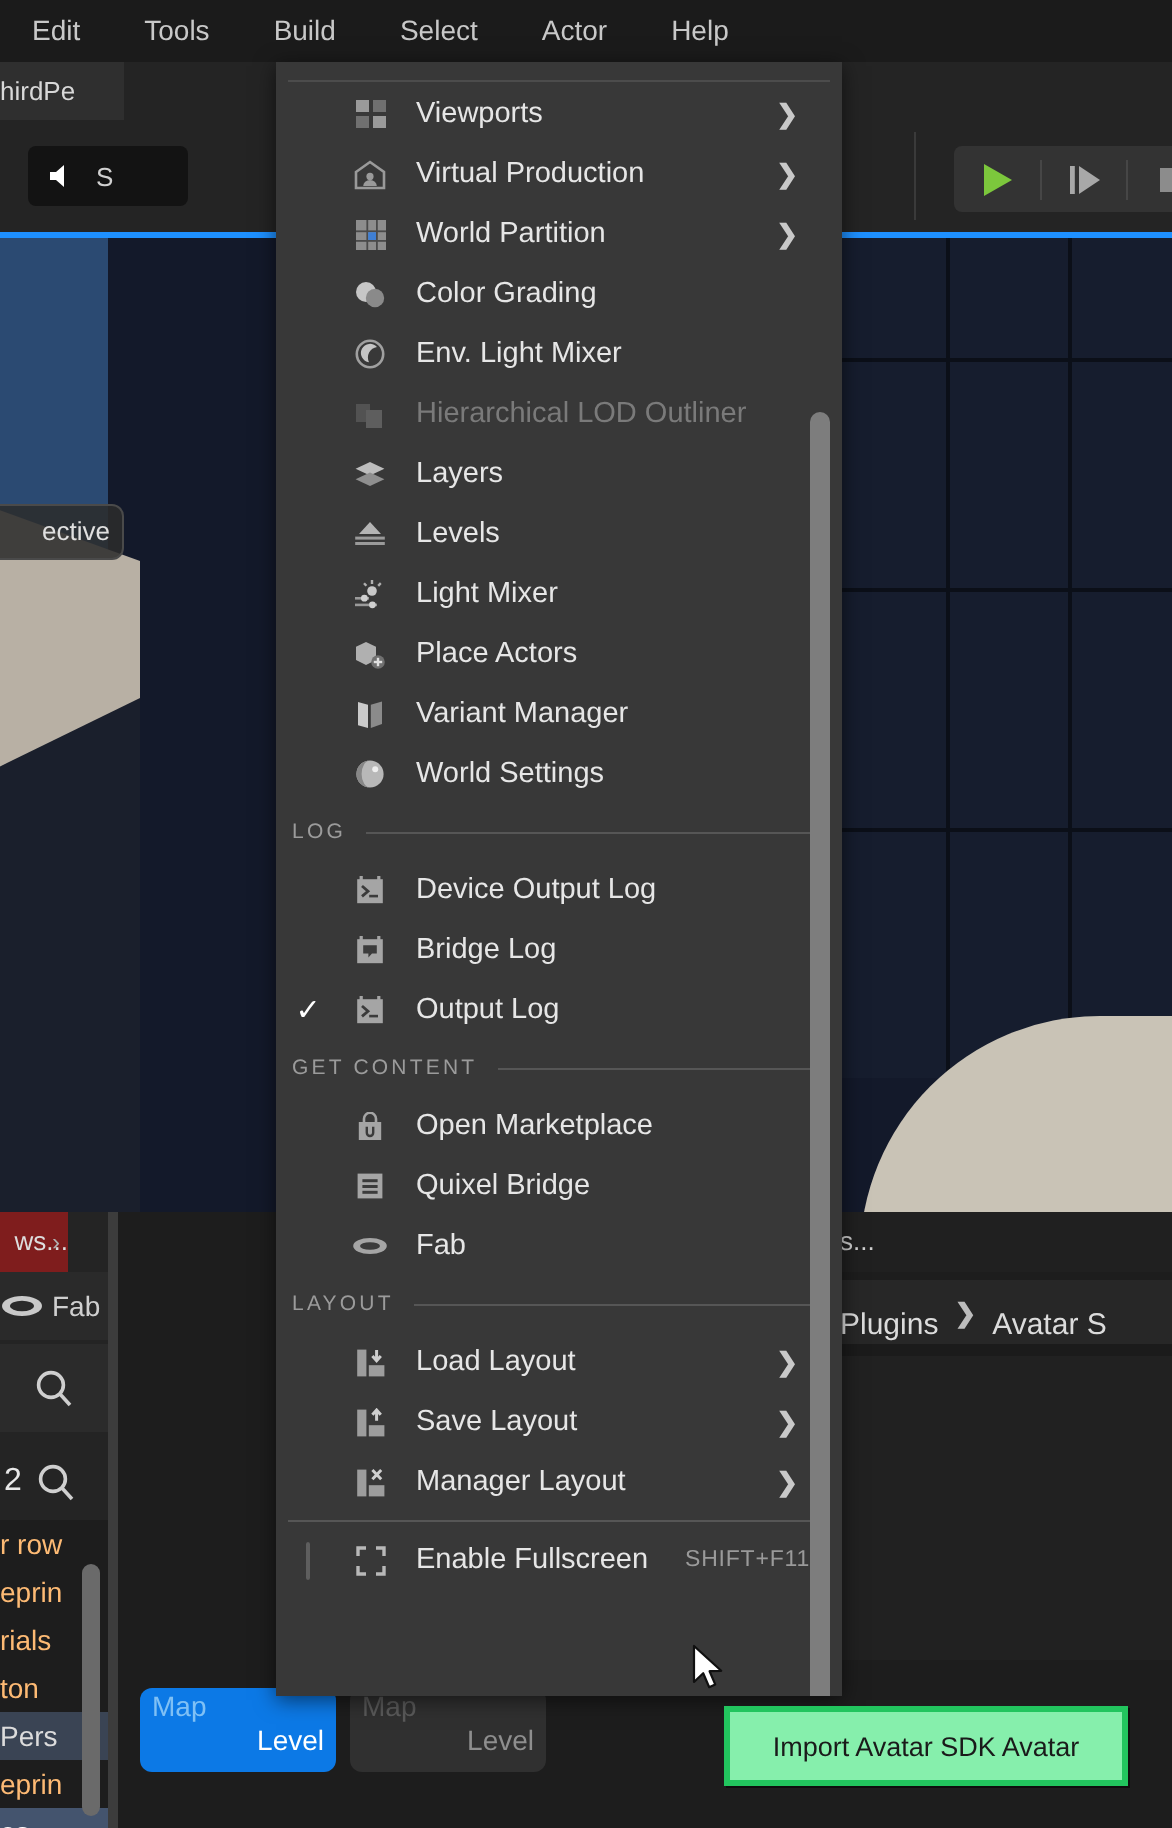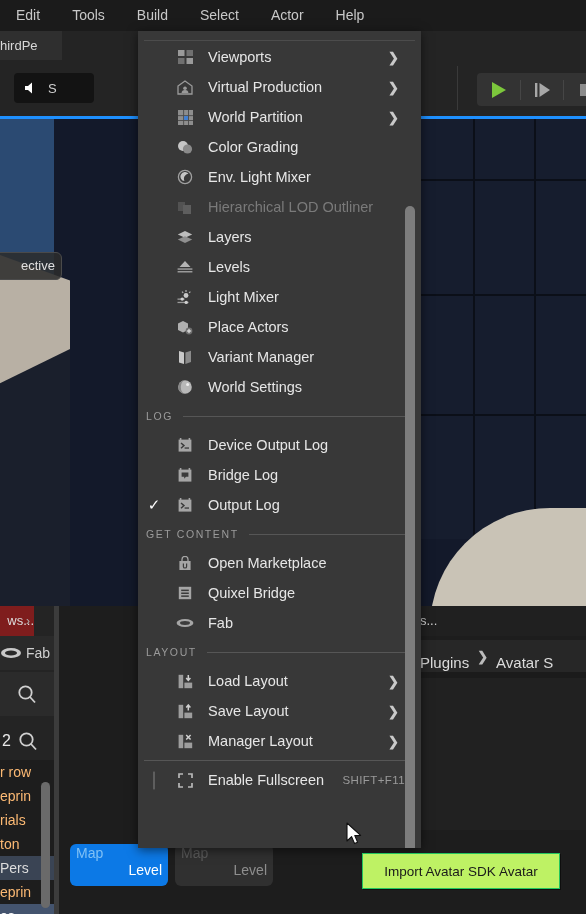--- a/index.html
+++ b/index.html
@@ -288,22 +288,22 @@
     background: #7d7d7d; border-radius: 5px;
   }
 
   
   .ico { display: block; }
 
   
   #tooltip {
     position: absolute; left: 362px; top: 853px;
     width: 196px; height: 34px;
-    background: #bef264;
-    border: 1px solid #22c55e;
+    background: #86efac;
+    border: 3px solid #22c55e;
     box-shadow: 1px 1px 0 rgba(0,0,0,.5);
     display: flex; align-items: center; justify-content: center;
     z-index: 80;
   }
   #tooltip .txt { color: #1a1a1a; font-size: 13.5px; white-space: nowrap; }
 
   
   #cursor { position: absolute; left: 346px; top: 822px; z-index: 95; }
 </style>
 </head>

